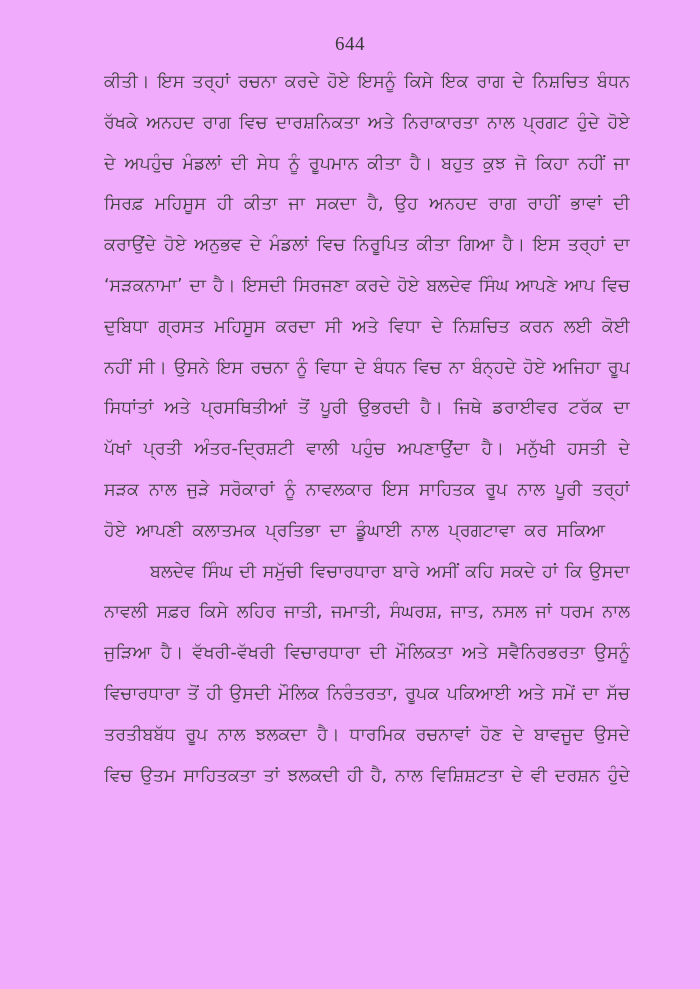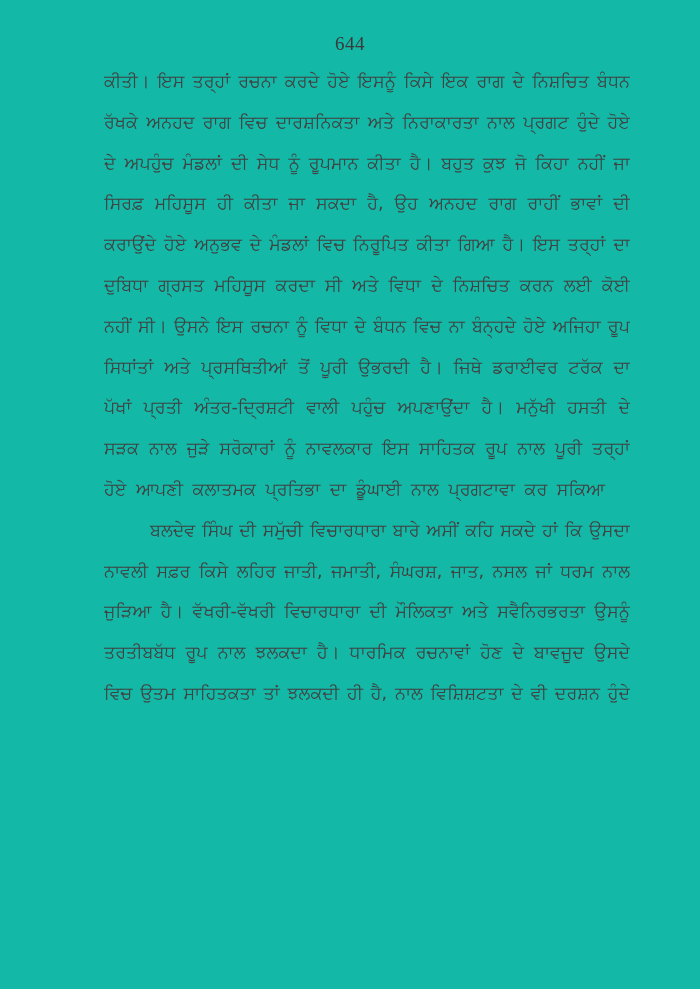--- a/index.html
+++ b/index.html
@@ -4,21 +4,21 @@
 <style>
   html, body {
     margin: 0;
     padding: 0;
     background: #e8e8e8;
   }
   .page {
     position: relative;
     width: 700px;
     height: 989px;
-    background: #14b8a6;
+    background: #f0abfc;
     overflow: hidden;
     font-family: "DejaVu Sans", sans-serif;
   }
   .page-number {
     position: absolute;
     top: 33px;
     left: 0;
     width: 100%;
     text-align: center;
     font-family: "Liberation Serif", serif;
@@ -55,25 +55,27 @@
 <body>
 
 <div class="page">
   <div class="page-number">644</div>
   <div class="text-block">
       <div class="line">ਕੀਤੀ। ਇਸ ਤਰ੍ਹਾਂ ਰਚਨਾ ਕਰਦੇ ਹੋਏ ਇਸਨੂੰ ਕਿਸੇ ਇਕ ਰਾਗ ਦੇ ਨਿਸ਼ਚਿਤ ਬੰਧਨ ਵਿਚ ਨਾ</div>
       <div class="line">ਰੱਖਕੇ ਅਨਹਦ ਰਾਗ ਵਿਚ ਦਾਰਸ਼ਨਿਕਤਾ ਅਤੇ ਨਿਰਾਕਾਰਤਾ ਨਾਲ ਪ੍ਰਗਟ ਹੁੰਦੇ ਹੋਏ ਵਿਚਾਰਾਂ</div>
       <div class="line">ਦੇ ਅਪਹੁੰਚ ਮੰਡਲਾਂ ਦੀ ਸੇਧ ਨੂੰ ਰੂਪਮਾਨ ਕੀਤਾ ਹੈ। ਬਹੁਤ ਕੁਝ ਜੋ ਕਿਹਾ ਨਹੀਂ ਜਾ ਸਕਦਾ,</div>
       <div class="line">ਸਿਰਫ਼ ਮਹਿਸੂਸ ਹੀ ਕੀਤਾ ਜਾ ਸਕਦਾ ਹੈ, ਉਹ ਅਨਹਦ ਰਾਗ ਰਾਹੀਂ ਭਾਵਾਂ ਦੀ ਪ੍ਰਤੀਤੀ</div>
       <div class="line">ਕਰਾਉਂਦੇ ਹੋਏ ਅਨੁਭਵ ਦੇ ਮੰਡਲਾਂ ਵਿਚ ਨਿਰੂਪਿਤ ਕੀਤਾ ਗਿਆ ਹੈ। ਇਸ ਤਰ੍ਹਾਂ ਦਾ ਹੀ ਰੂਪ</div>
+      <div class="line">‘ਸੜਕਨਾਮਾ’ ਦਾ ਹੈ। ਇਸਦੀ ਸਿਰਜਣਾ ਕਰਦੇ ਹੋਏ ਬਲਦੇਵ ਸਿੰਘ ਆਪਣੇ ਆਪ ਵਿਚ</div>
       <div class="line">ਦੁਬਿਧਾ ਗ੍ਰਸਤ ਮਹਿਸੂਸ ਕਰਦਾ ਸੀ ਅਤੇ ਵਿਧਾ ਦੇ ਨਿਸ਼ਚਿਤ ਕਰਨ ਲਈ ਕੋਈ ਨਿਸ਼ਚਤ ਸੇਧ</div>
       <div class="line">ਨਹੀਂ ਸੀ। ਉਸਨੇ ਇਸ ਰਚਨਾ ਨੂੰ ਵਿਧਾ ਦੇ ਬੰਧਨ ਵਿਚ ਨਾ ਬੰਨ੍ਹਦੇ ਹੋਏ ਅਜਿਹਾ ਰੂਪ ਦਿੱਤਾ</div>
       <div class="line">ਸਿਧਾਂਤਾਂ ਅਤੇ ਪ੍ਰਸਥਿਤੀਆਂ ਤੋਂ ਪੂਰੀ ਉਭਰਦੀ ਹੈ। ਜਿਥੇ ਡਰਾਈਵਰ ਟਰੱਕ ਦਾ ਚਾਲਕ ਹੈ,</div>
       <div class="line">ਪੱਖਾਂ ਪ੍ਰਤੀ ਅੰਤਰ-ਦ੍ਰਿਸ਼ਟੀ ਵਾਲੀ ਪਹੁੰਚ ਅਪਣਾਉਂਦਾ ਹੈ। ਮਨੁੱਖੀ ਹਸਤੀ ਦੇ ਜ਼ਿੰਦਗੀ ਰੂਪੀ</div>
       <div class="line">ਸੜਕ ਨਾਲ ਜੁੜੇ ਸਰੋਕਾਰਾਂ ਨੂੰ ਨਾਵਲਕਾਰ ਇਸ ਸਾਹਿਤਕ ਰੂਪ ਨਾਲ ਪੂਰੀ ਤਰ੍ਹਾਂ ਨਿਭਾਉਂਦੇ</div>
       <div class="line no-justify">ਹੋਏ ਆਪਣੀ ਕਲਾਤਮਕ ਪ੍ਰਤਿਭਾ ਦਾ ਡੂੰਘਾਈ ਨਾਲ ਪ੍ਰਗਟਾਵਾ ਕਰ ਸਕਿਆ ਹੈ।</div>
       <div class="line indent">ਬਲਦੇਵ ਸਿੰਘ ਦੀ ਸਮੁੱਚੀ ਵਿਚਾਰਧਾਰਾ ਬਾਰੇ ਅਸੀਂ ਕਹਿ ਸਕਦੇ ਹਾਂ ਕਿ ਉਸਦਾ</div>
       <div class="line">ਨਾਵਲੀ ਸਫ਼ਰ ਕਿਸੇ ਲਹਿਰ ਜਾਤੀ, ਜਮਾਤੀ, ਸੰਘਰਸ਼, ਜਾਤ, ਨਸਲ ਜਾਂ ਧਰਮ ਨਾਲ ਨਹੀਂ</div>
       <div class="line">ਜੁੜਿਆ ਹੈ। ਵੱਖਰੀ-ਵੱਖਰੀ ਵਿਚਾਰਧਾਰਾ ਦੀ ਮੌਲਿਕਤਾ ਅਤੇ ਸਵੈਨਿਰਭਰਤਾ ਉਸਨੂੰ ਸਰਵ</div>
+      <div class="line">ਵਿਚਾਰਧਾਰਾ ਤੋਂ ਹੀ ਉਸਦੀ ਮੌਲਿਕ ਨਿਰੰਤਰਤਾ, ਰੂਪਕ ਪਕਿਆਈ ਅਤੇ ਸਮੇਂ ਦਾ ਸੱਚ</div>
       <div class="line">ਤਰਤੀਬਬੱਧ ਰੂਪ ਨਾਲ ਝਲਕਦਾ ਹੈ। ਧਾਰਮਿਕ ਰਚਨਾਵਾਂ ਹੋਣ ਦੇ ਬਾਵਜੂਦ ਉਸਦੇ ਨਾਵਲਾਂ</div>
       <div class="line">ਵਿਚ ਉਤਮ ਸਾਹਿਤਕਤਾ ਤਾਂ ਝਲਕਦੀ ਹੀ ਹੈ, ਨਾਲ ਵਿਸ਼ਿਸ਼ਟਤਾ ਦੇ ਵੀ ਦਰਸ਼ਨ ਹੁੰਦੇ ਹਨ,</div>
     </div>
 </div>
 
 </body></html>

